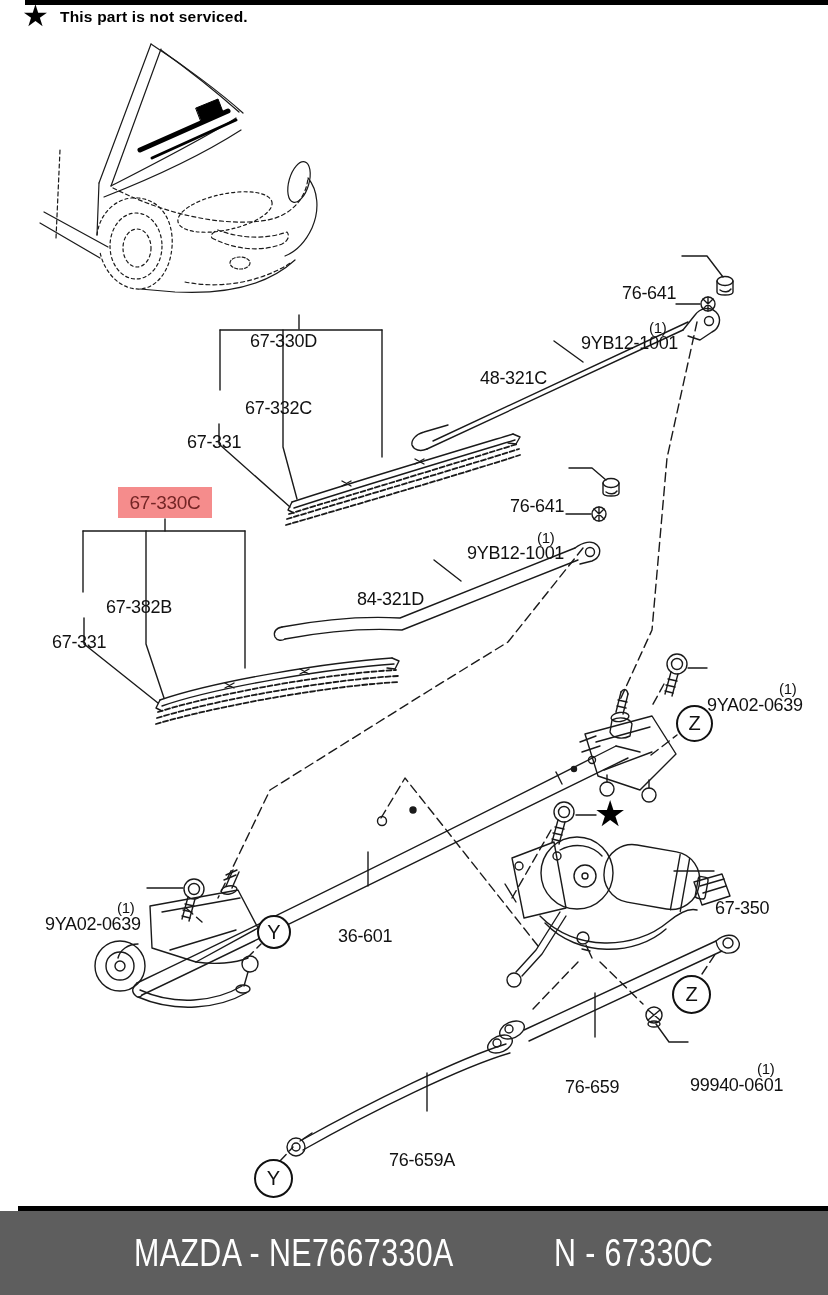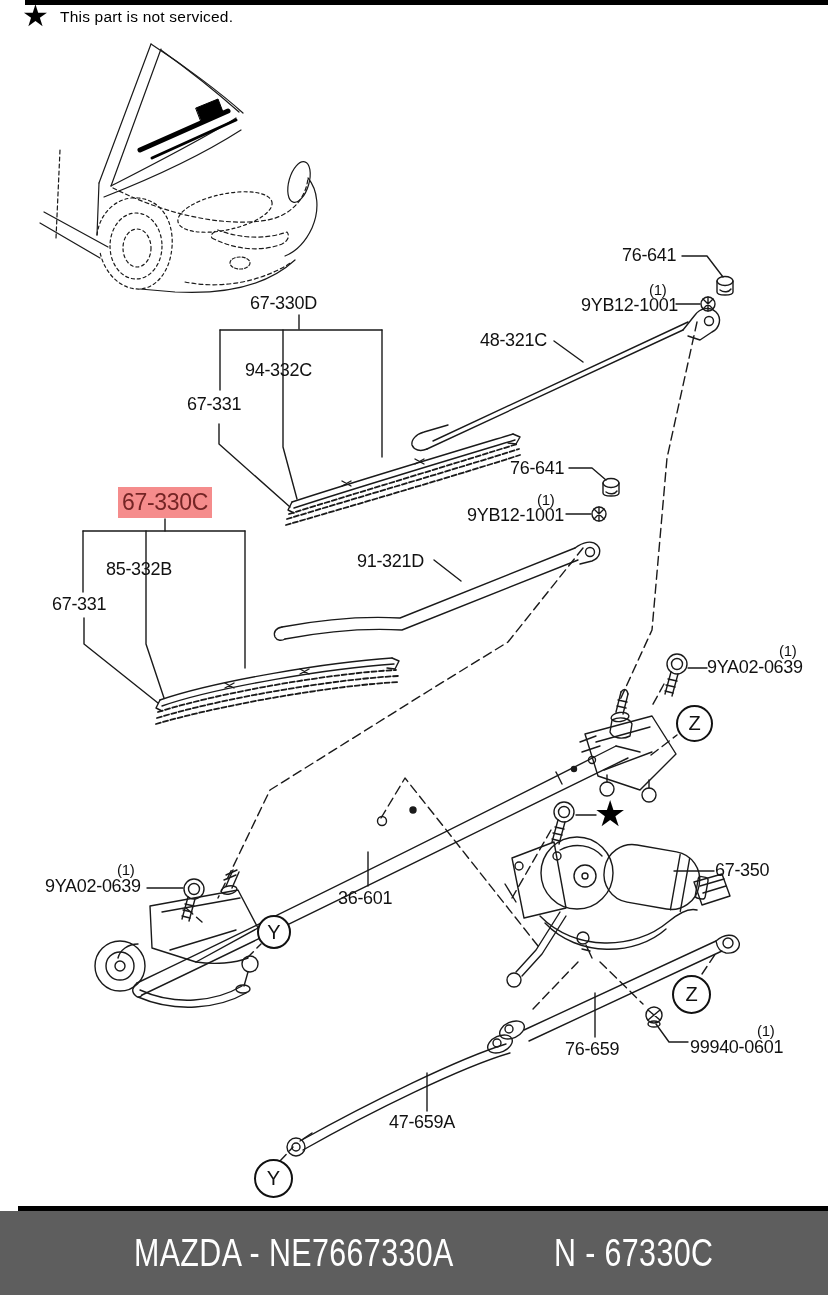--- a/index.html
+++ b/index.html
@@ -5,26 +5,26 @@
   :root{
     --highlight_bg:#f58c8c; --highlight_fg:#742525;
     --footer_bg:#5e5e5e; --footer_fg:#ffffff; --line:#1a1a1a;
   }
   html,body{margin:0;padding:0;background:#fff;}
   #page{position:relative;width:828px;height:1295px;background:#ffffff;overflow:hidden;
         font-family:"Liberation Sans",sans-serif;color:#111;}
   #linework{position:absolute;left:0;top:0;}
   .topbar{position:absolute;left:25px;top:0;width:803px;height:5px;background:#000;}
   .hdr-star{position:absolute;left:22px;top:0px;font-size:30px;line-height:32px;color:#000;}
-  .hdr-text{position:absolute;left:60px;top:8px;font-size:15.5px;font-weight:400;letter-spacing:.2px;color:#000;}
-  .plabel{position:absolute;font-size:18px;line-height:21px;letter-spacing:-.3px;color:#111;white-space:nowrap;}
+  .hdr-text{position:absolute;left:60px;top:8px;font-size:15.5px;font-weight:700;letter-spacing:.2px;color:#000;}
+  .plabel{position:absolute;font-size:18px;line-height:21px;letter-spacing:-.3px;color:#111;white-space:nowrap;margin-top:38px;}
   .qty{font-size:15px;line-height:16px;}
   .highlight-box{position:absolute;left:118px;top:487px;width:94px;height:31px;
     background:var(--highlight_bg);color:var(--highlight_fg);
-    display:flex;align-items:center;justify-content:center;font-size:23px;letter-spacing:-.3px;}
+    display:flex;align-items:center;justify-content:center;font-size:19px;letter-spacing:-.3px;}
   .callout{position:absolute;border:2.2px solid #111;border-radius:50%;background:#fff;
     display:flex;align-items:center;justify-content:center;font-size:20px;color:#111;}
   .diag-star{position:absolute;left:594px;top:796px;font-size:36px;line-height:36px;color:#000;}
   .footer-line{position:absolute;left:18px;top:1206px;width:810px;height:5px;background:#000;}
   .footer-bar{position:absolute;left:0;top:1211px;width:828px;height:84px;background:var(--footer_bg);
     display:flex;align-items:center;justify-content:center;gap:40px;}
   .footer-bar span{color:var(--footer_fg);font-size:38px;letter-spacing:.5px;transform:scaleX(.8);white-space:nowrap;}
 </style>
 </head>
 <body>
@@ -287,45 +287,45 @@
       <path d="M651,755 L677,735"></path>
       <path d="M247,958 L261,944"></path>
       <path d="M702,974 L716,953"></path>
       <path d="M280,1161 L293,1147"></path>
       <path d="M186,908 L202,922"></path>
       <path d="M664,684 L652,706"></path>
     </g>
   </svg>
 
   <div class="plabel" style="left:250px;top:293px">67-330D</div>
-  <div class="plabel" style="left:245px;top:360px">94-332C</div>
+  <div class="plabel" style="left:245px;top:360px">67-332C</div>
   <div class="plabel" style="left:187px;top:394px">67-331</div>
   <div class="plabel" style="left:622px;top:245px">76-641</div>
   <div class="plabel qty" style="left:649px;top:282px">(1)</div>
   <div class="plabel" style="left:581px;top:295px">9YB12-1001</div>
   <div class="plabel" style="left:480px;top:330px">48-321C</div>
 
   <div class="highlight-box">67-330C</div>
-  <div class="plabel" style="left:106px;top:559px">85-332B</div>
+  <div class="plabel" style="left:106px;top:559px">67-382B</div>
   <div class="plabel" style="left:52px;top:594px">67-331</div>
   <div class="plabel" style="left:510px;top:458px">76-641</div>
   <div class="plabel qty" style="left:537px;top:492px">(1)</div>
   <div class="plabel" style="left:467px;top:505px">9YB12-1001</div>
-  <div class="plabel" style="left:357px;top:551px">91-321D</div>
+  <div class="plabel" style="left:357px;top:551px">84-321D</div>
 
   <div class="plabel qty" style="left:779px;top:643px">(1)</div>
   <div class="plabel" style="left:707px;top:657px">9YA02-0639</div>
   <div class="plabel qty" style="left:117px;top:862px">(1)</div>
   <div class="plabel" style="left:45px;top:876px">9YA02-0639</div>
   <div class="plabel" style="left:338px;top:888px">36-601</div>
   <div class="plabel" style="left:715px;top:860px">67-350</div>
   <div class="plabel" style="left:565px;top:1039px">76-659</div>
   <div class="plabel qty" style="left:757px;top:1023px">(1)</div>
   <div class="plabel" style="left:690px;top:1037px">99940-0601</div>
-  <div class="plabel" style="left:389px;top:1112px">47-659A</div>
+  <div class="plabel" style="left:389px;top:1112px">76-659A</div>
 
   <div class="diag-star">★</div>
 
   <div class="callout" style="left:676px;top:705px;width:33px;height:33px">Z</div>
   <div class="callout" style="left:257px;top:915px;width:30px;height:30px">Y</div>
   <div class="callout" style="left:672px;top:975px;width:35px;height:35px">Z</div>
   <div class="callout" style="left:254px;top:1159px;width:35px;height:35px">Y</div>
 
   <div class="footer-line"></div>
   <div class="footer-bar">

